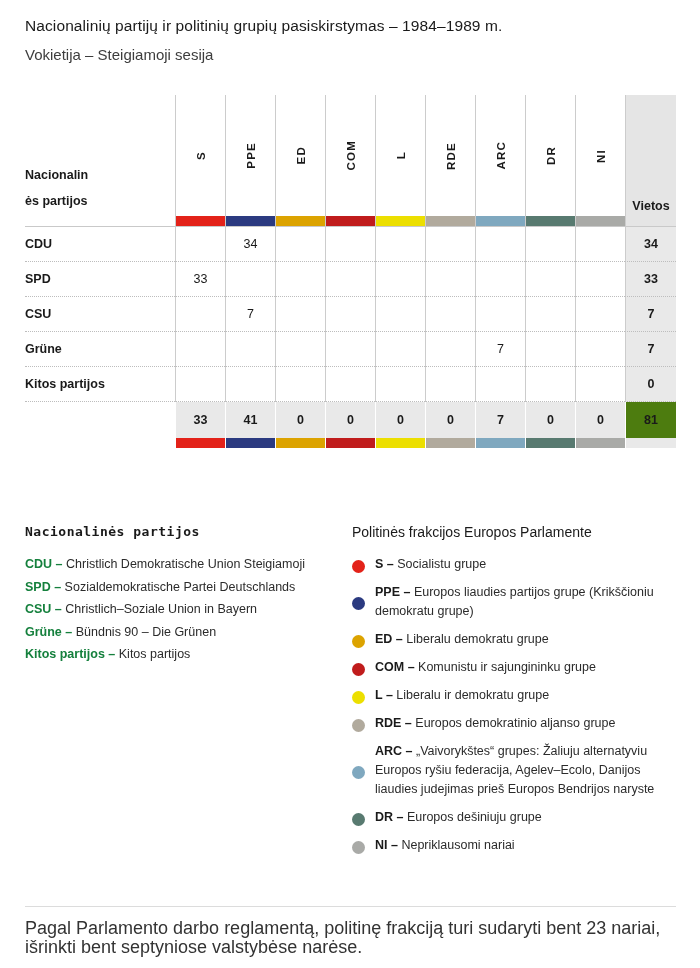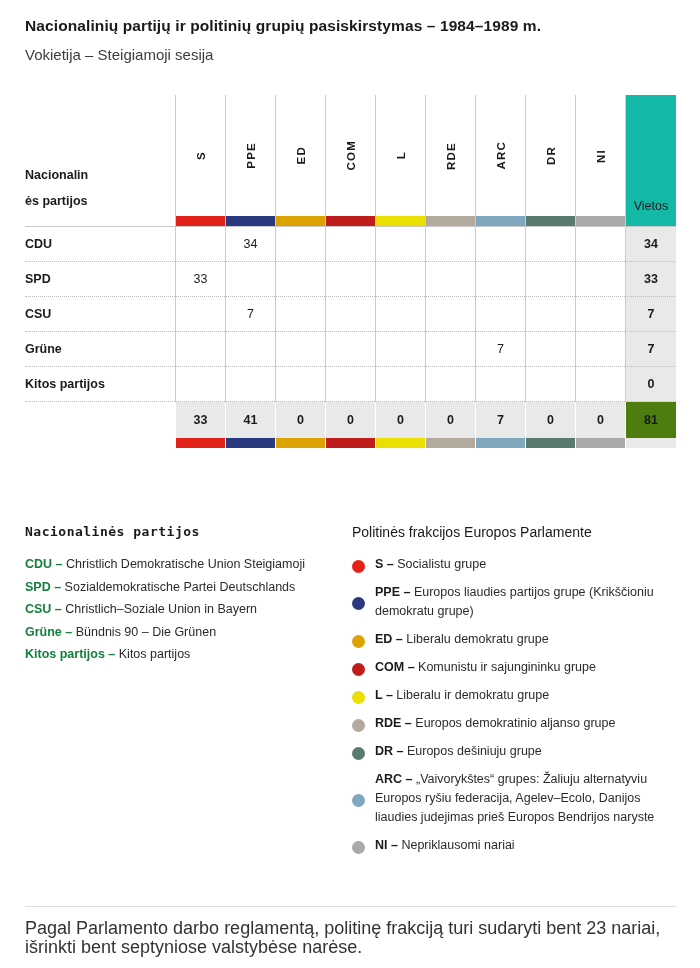--- a/index.html
+++ b/index.html
@@ -7,38 +7,38 @@
   body {
     width: 700px; height: 968px;
     font-family: "Liberation Sans", sans-serif;
     color: #1a1a1a;
     position: relative;
     overflow: hidden;
   }
   .page { padding: 15px 24px 0 25px; }
 
   
-  .title { font-size: 15.5px; font-weight: 700; letter-spacing: .1px; margin-top: 2px; }
+  .title { font-size: 15.5px; font-weight: 400; letter-spacing: .1px; margin-top: 2px; }
   .subtitle { font-size: 15px; font-weight: 400; color: #3d3d3d; margin-top: 11px; }
 
   
   .seats-table {
     display: grid;
     margin-top: 32px;
     width: 652px;
   }
   .cell { font-size: 12.5px; }
   .corner { border-bottom: 1px solid #c9c9c9; display: flex; align-items: flex-end; }
   .corner-label { width: 70px; font-weight: 700; line-height: 26px; word-break: break-all; padding-bottom: 12px; }
   .ghead { border-left: 1px solid #ccc; border-bottom: 1px solid #c9c9c9; display: flex; flex-direction: column; }
   .vwrap { flex: 1; display: flex; align-items: center; justify-content: center; }
   .vlabel { writing-mode: vertical-rl; transform: rotate(180deg); font-weight: 700; font-size: 11.5px; letter-spacing: 1.2px; }
   .gbar { height: 10px; }
-  .shead { background: #14b8a6; border-left: 1px solid #ccc; border-bottom: 1px solid #c9c9c9;
-           display: flex; align-items: flex-end; justify-content: center; font-weight: 400; padding-bottom: 13px; }
+  .shead { background: #e5e5e5; border-left: 1px solid #ccc; border-bottom: 1px solid #c9c9c9;
+           display: flex; align-items: flex-end; justify-content: center; font-weight: 700; padding-bottom: 13px; }
   .pname { font-weight: 700; display: flex; align-items: center; border-bottom: 1px dotted #bdbdbd; }
   .val   { display: flex; align-items: center; justify-content: center; border-left: 1px solid #ccc; border-bottom: 1px dotted #bdbdbd; }
   .sval  { background: #e9e9e9; border-left: 1px solid #ccc; border-bottom: 1px dotted #bdbdbd;
            font-weight: 700; display: flex; align-items: center; justify-content: center; }
   .tval  { background: #e9e9e9; border-left: 1px solid #fff; font-weight: 700;
            display: flex; align-items: center; justify-content: center; }
   .tsval { background: #4d7c0f; border-left: 1px solid #fff; font-weight: 700;
            display: flex; align-items: center; justify-content: center; }
   .bbar  { border-left: 1px solid #fff; }
   .bseat { background: #e9e9e9; border-left: 1px solid #fff; }
@@ -238,28 +238,28 @@
           </div>
           <div class="lg-item">
             <span class="dot" style="background: rgb(236, 223, 0);"></span>
             <div><b>L – </b><span>Liberalu ir demokratu grupe</span></div>
           </div>
           <div class="lg-item">
             <span class="dot" style="background: rgb(177, 170, 157);"></span>
             <div><b>RDE – </b><span>Europos demokratinio aljanso grupe</span></div>
           </div>
           <div class="lg-item">
+            <span class="dot" style="background: rgb(127, 168, 191);"></span>
+            <div><b>ARC – </b><span>„Vaivorykštes“ grupes: Žaliuju alternatyviu Europos ryšiu federacija, Agelev–Ecolo, Danijos liaudies judejimas prieš Europos Bendrijos naryste</span></div>
+          </div>
+          <div class="lg-item">
             <span class="dot" style="background: rgb(88, 122, 112);"></span>
             <div><b>DR – </b><span>Europos dešiniuju grupe</span></div>
           </div>
           <div class="lg-item">
-            <span class="dot" style="background: rgb(127, 168, 191);"></span>
-            <div><b>ARC – </b><span>„Vaivorykštes“ grupes: Žaliuju alternatyviu Europos ryšiu federacija, Agelev–Ecolo, Danijos liaudies judejimas prieš Europos Bendrijos naryste</span></div>
-          </div>
-          <div class="lg-item">
             <span class="dot" style="background: rgb(169, 170, 167);"></span>
             <div><b>NI – </b><span>Nepriklausomi nariai</span></div>
           </div>
         </div>
     </div>
   </div>
 
   <hr class="rule rule1">
   <p class="note">Pagal Parlamento darbo reglamentą, politinę frakciją turi sudaryti bent 23 nariai, išrinkti bent septyniose valstybėse narėse.</p>
 

